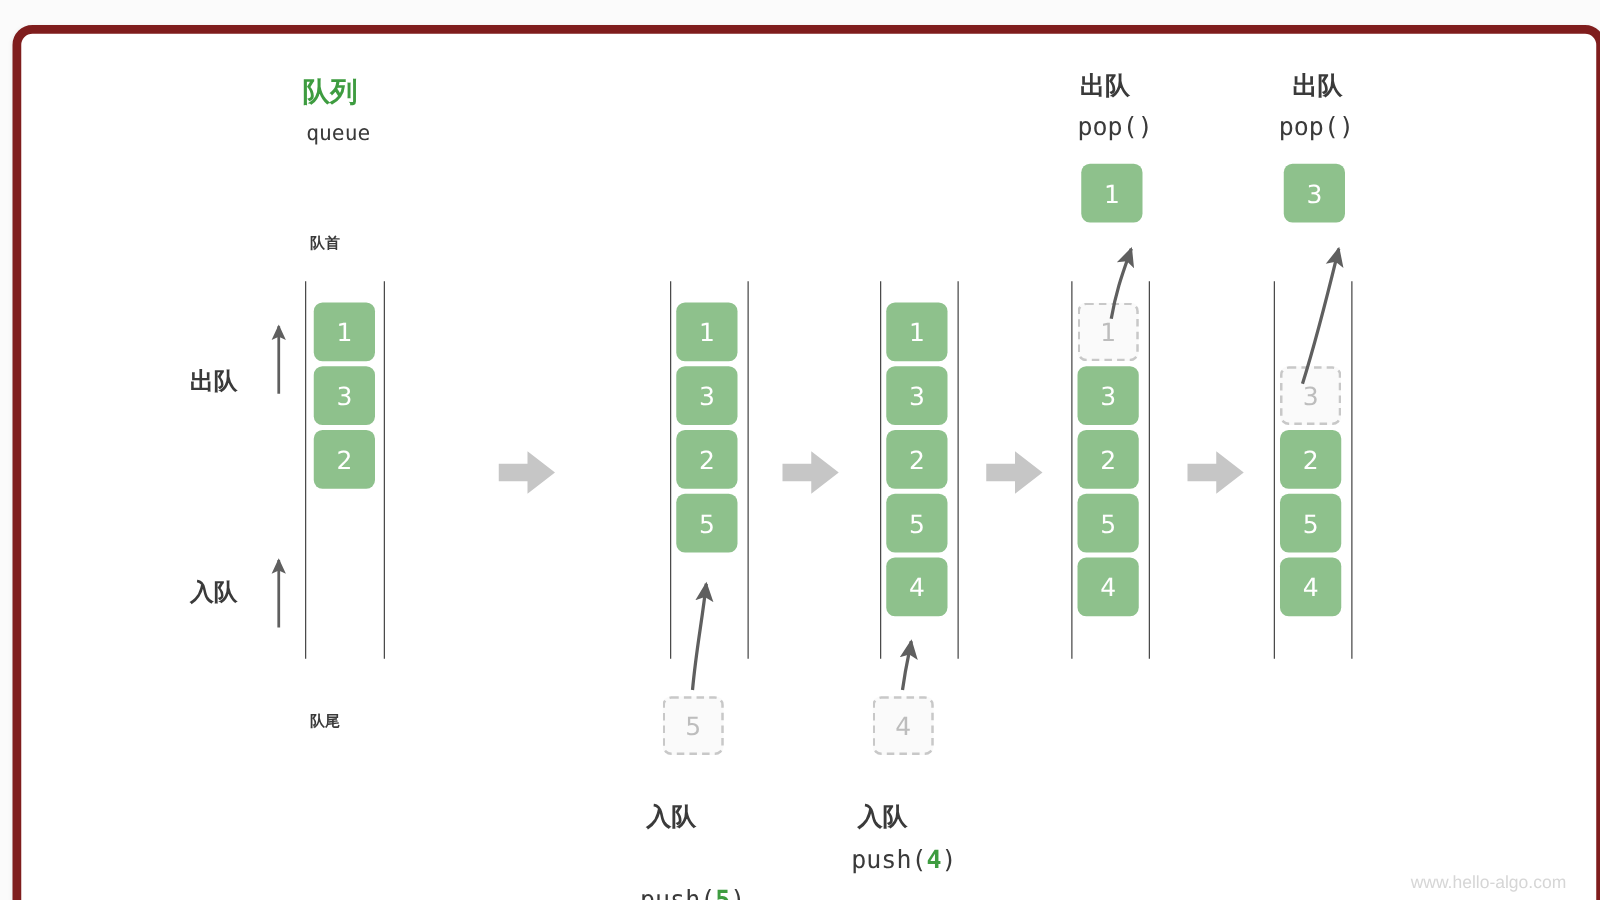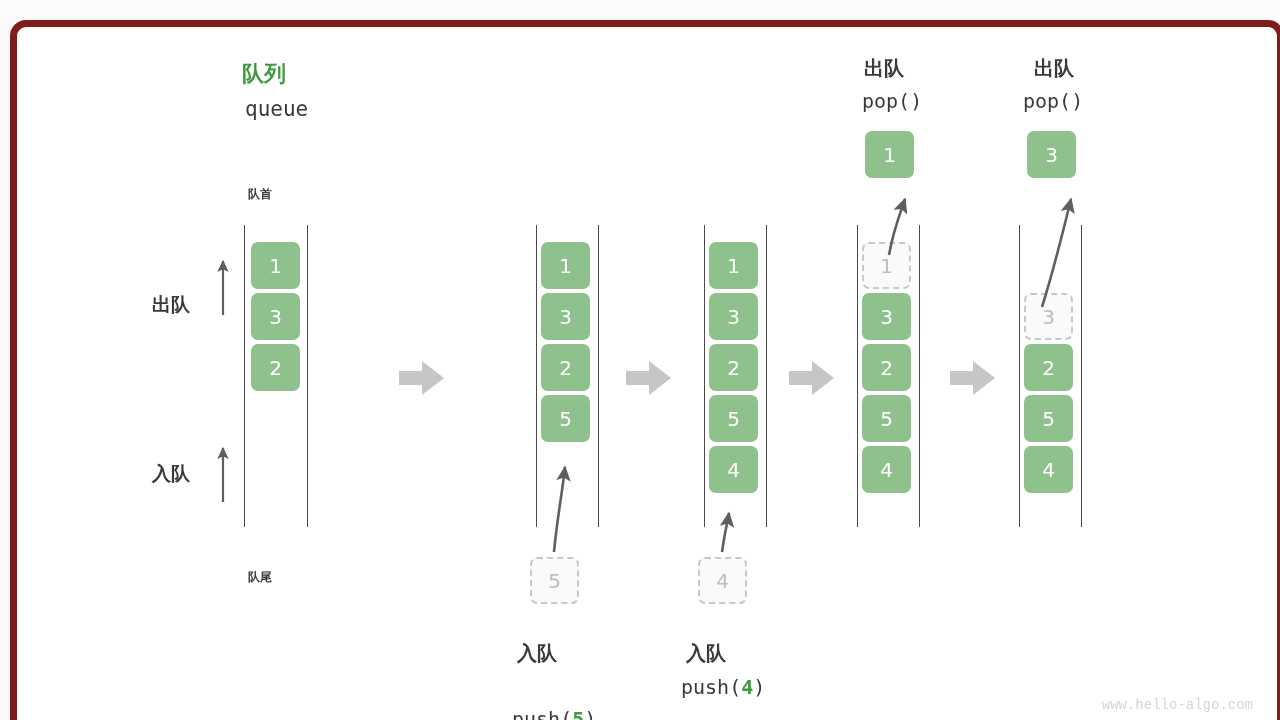--- a/index.html
+++ b/index.html
@@ -31,21 +31,21 @@
     color:#3a3a3a;position:absolute;white-space:nowrap;
   }
   .title-cn{
     position:absolute;white-space:nowrap;
     font-family:"DejaVu Sans","Liberation Sans",sans-serif;
     font-weight:bold;font-size:22px;color:#3e9c40;
   }
   .title-en{
     position:absolute;white-space:nowrap;
     font-family:"DejaVu Sans Mono","Liberation Mono",monospace;
-    font-size:21px;color:#3a3a3a;
+    font-size:17px;color:#3a3a3a;
   }
   .op-cn{font-size:20px;}
   .op-mono{font-size:20px;}
   .side-cn{font-size:19px;}
   .head-cn{font-size:12px;}
   .arg{color:#3e9c40;font-weight:bold;}
 
   
   .panel{position:absolute;}
   .rail{
@@ -67,21 +67,21 @@
     border:2px dashed #c8c8c8;
     color:#bdbdbd;
   }
 
   
   svg.overlay{position:absolute;left:0;top:0;width:1260px;height:704px;
     pointer-events:none;}
 
   .watermark{
     position:absolute;right:24px;bottom:18px;
-    font-family:Liberation Mono, monospace;
+    font-family:Liberation Sans, sans-serif;
     font-size:14px;color:#d6d6d6;white-space:nowrap;
   }
 </style>
 </head>
 <body>
 
 <div id="card">
  <div class="stage">
 
   <div class="title-cn" style="left:225px;top:32px;">队列</div>

